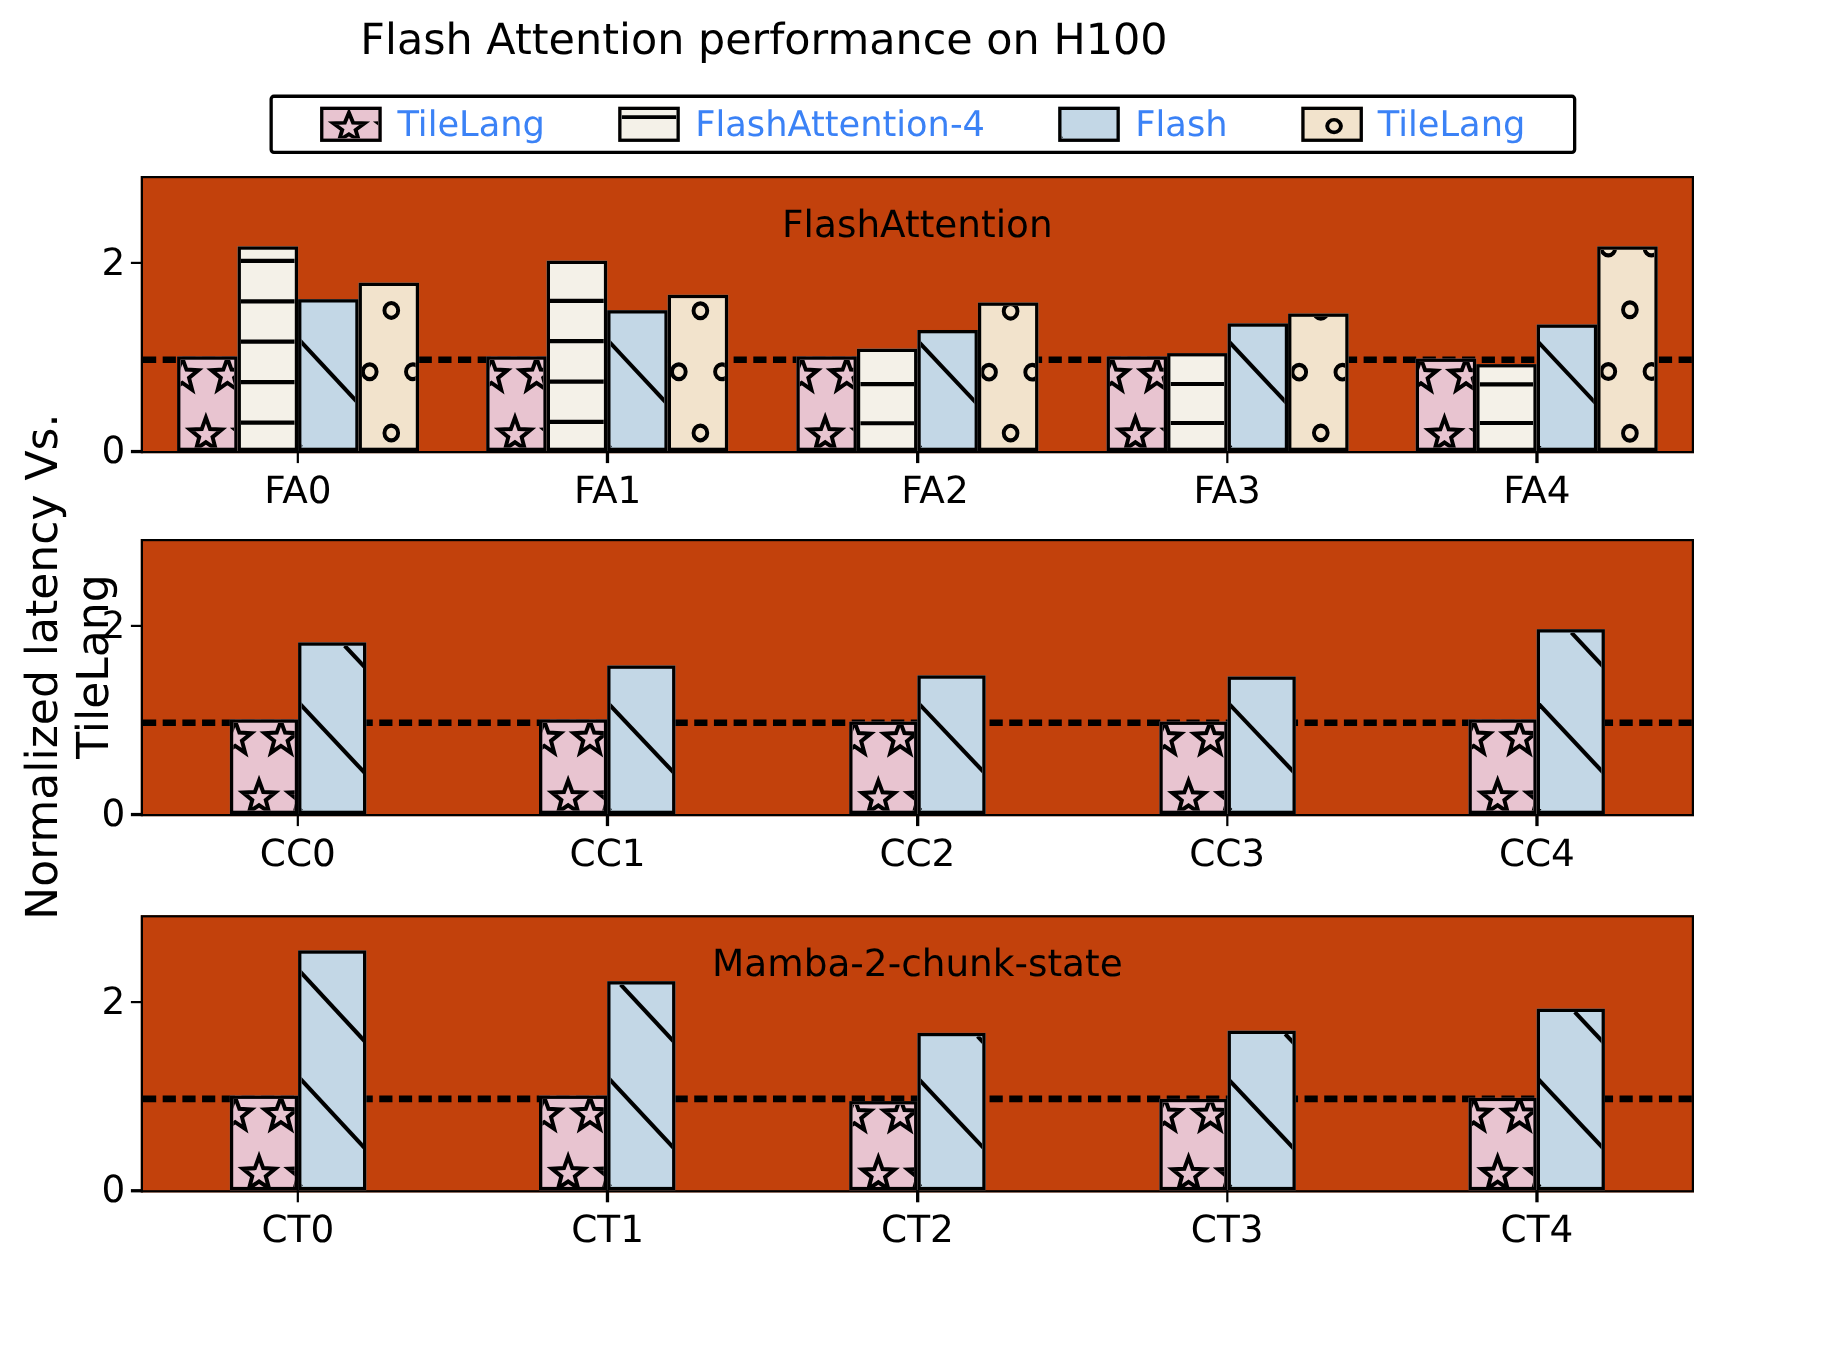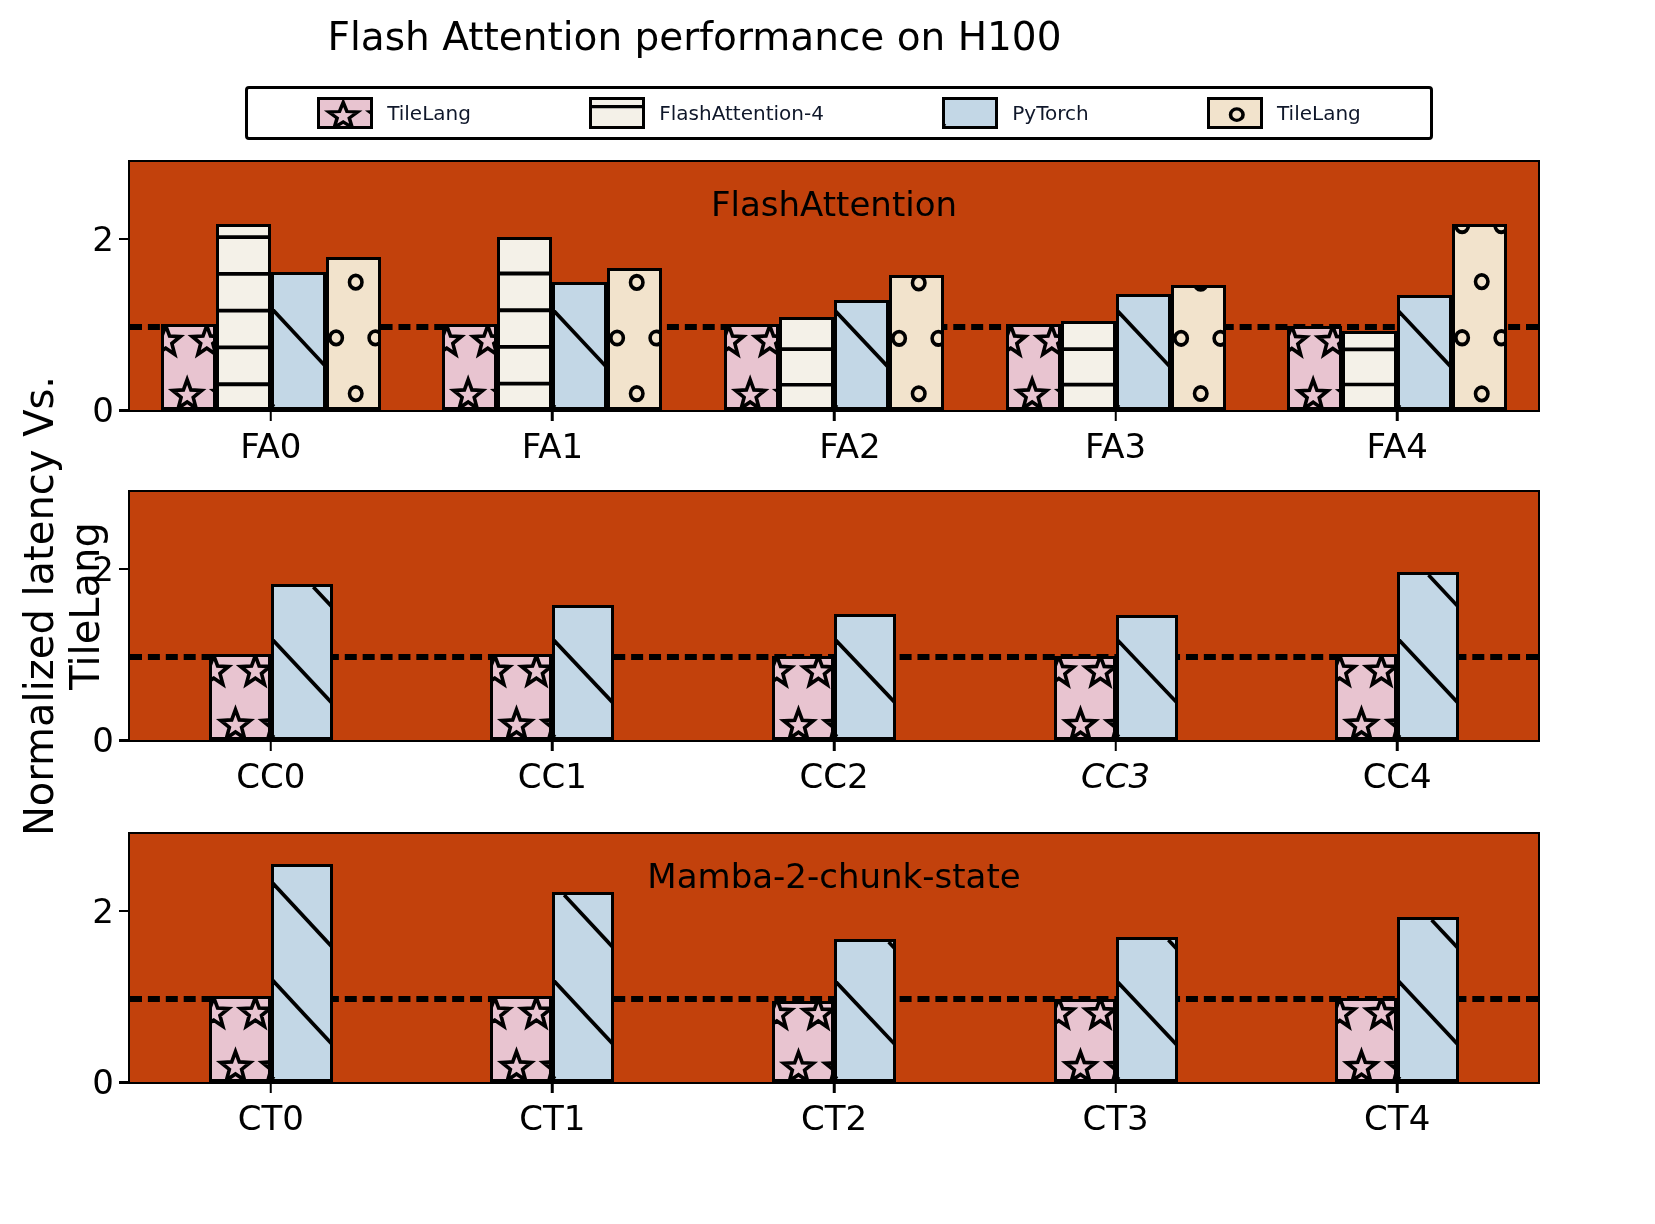--- a/index.html
+++ b/index.html
@@ -18,21 +18,21 @@
 
   
   .legend{
     position:absolute;left:245px;top:86px;width:1188px;height:54px;
     border:3px solid #000;border-radius:4px;background:#fff;
     display:flex;align-items:center;justify-content:space-around;padding:0 10px;
     box-sizing:border-box;
   }
   .legend-item{display:flex;align-items:center;gap:14px;}
   .legend-swatch{width:56px;height:32px;border:3px solid #000;box-sizing:border-box;position:relative;overflow:hidden;}
-  .legend-label{font-size:20px;color:#0f172a;white-space:nowrap;}
+  .legend-label{font-size:32px;color:#3b82f6;white-space:nowrap;}
 
   
   .axes{position:absolute;border:2.5px solid #000;background:#c2410c;box-sizing:border-box;}
   .axes-title{
     position:absolute;left:0;width:100%;text-align:center;font-size:34px;color:#000;
   }
   .plotinner{position:absolute;left:0;top:0;right:0;bottom:0;}
 
   .hline{
     position:absolute;left:0;right:0;height:0;
@@ -80,21 +80,21 @@
         </span>
         <span class="legend-label">FlashAttention-4</span>
       </div>
       <div class="legend-item">
         <span class="legend-swatch" style="background: rgb(195, 215, 230);">
           <svg class="hatch" width="100%" height="100%" viewBox="0 0 56 32" preserveAspectRatio="none">
             <line x1="-32" y1="0" x2="0" y2="32" stroke="#000" stroke-width="4"></line>
             <line x1="68" y1="0" x2="100" y2="32" stroke="#000" stroke-width="4"></line>
           </svg>
         </span>
-        <span class="legend-label">PyTorch</span>
+        <span class="legend-label">Flash</span>
       </div>
       <div class="legend-item">
         <span class="legend-swatch" style="background: rgb(242, 227, 204);">
           <svg class="hatch" width="100%" height="100%" viewBox="0 0 56 32" preserveAspectRatio="none">
             <circle cx="30" cy="18" r="7" fill="none" stroke="#000" stroke-width="4"></circle>
             <circle cx="74" cy="18" r="7" fill="none" stroke="#000" stroke-width="4"></circle>
           </svg>
         </span>
         <span class="legend-label">TileLang</span>
       </div>
@@ -358,21 +358,21 @@
           </svg>
         </div>
         <div class="bar" style="left: 985.6px; width: 62px; height: 124.855px; background: rgb(195, 215, 230);">
           <svg class="hatch" width="100%" height="100%" viewBox="0 0 62 124.8551724137931" preserveAspectRatio="none">
             <line x1="-124.8551724137931" y1="0" x2="0" y2="124.8551724137931" stroke="#000" stroke-width="4"></line>
             <line x1="-24.8551724137931" y1="0" x2="100" y2="124.8551724137931" stroke="#000" stroke-width="4"></line>
             <line x1="75.1448275862069" y1="0" x2="200" y2="124.8551724137931" stroke="#000" stroke-width="4"></line>
             <line x1="175.1448275862069" y1="0" x2="300" y2="124.8551724137931" stroke="#000" stroke-width="4"></line>
           </svg>
         </div>
-        <div class="xtick" style="left: 985.6px; font-style: italic;">CC3</div>
+        <div class="xtick" style="left: 985.6px;">CC3</div>
         <div class="xtickmark" style="left: 985.6px;"></div>
         <div class="bar" style="left: 1205.2px; width: 62px; height: 85.5172px; background: rgb(232, 196, 208);">
           <svg class="hatch" width="100%" height="100%" viewBox="0 0 62 85.51724137931035" preserveAspectRatio="none">
             <polygon points="26.0,56.5 30.2,67.7 42.2,68.3 32.8,75.7 36.0,87.3 26.0,80.7 16.0,87.3 19.2,75.7 9.8,68.3 21.8,67.7" fill="none" stroke="#000" stroke-width="4"></polygon>
             <polygon points="72.0,56.5 76.2,67.7 88.2,68.3 78.8,75.7 82.0,87.3 72.0,80.7 62.0,87.3 65.2,75.7 55.8,68.3 67.8,67.7" fill="none" stroke="#000" stroke-width="4"></polygon>
             <polygon points="2.0,-1.5 6.2,9.7 18.2,10.3 8.8,17.7 12.0,29.3 2.0,22.7 -8.0,29.3 -4.8,17.7 -14.2,10.3 -2.2,9.7" fill="none" stroke="#000" stroke-width="4"></polygon>
             <polygon points="48.0,-1.5 52.2,9.7 64.2,10.3 54.8,17.7 58.0,29.3 48.0,22.7 38.0,29.3 41.2,17.7 31.8,10.3 43.8,9.7" fill="none" stroke="#000" stroke-width="4"></polygon>
           </svg>
         </div>
         <div class="bar" style="left: 1267.2px; width: 62px; height: 168.469px; background: rgb(195, 215, 230);">

